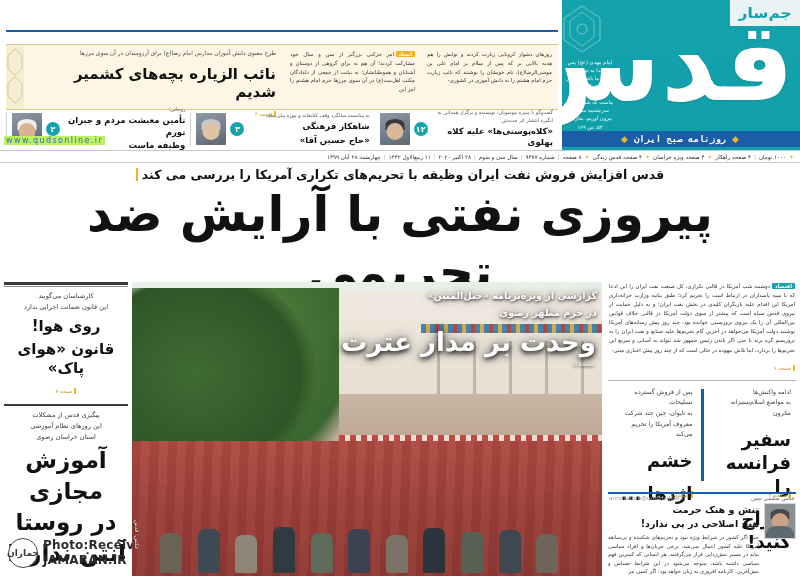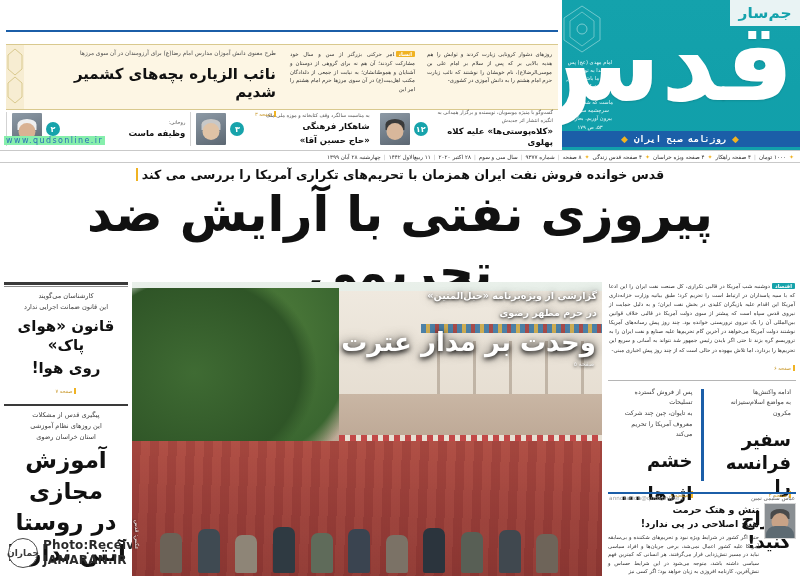--- a/index.html
+++ b/index.html
@@ -54,21 +54,21 @@
   .mast-bottombar{
     position:absolute;left:0;bottom:3px;width:240px;height:16px;
     background:#1b5ea8;
     display:flex;align-items:center;justify-content:center;gap:6px;
   }
   .mast-bottombar .bb-text{color:#fff;font-size:9px;letter-spacing:2px;font-weight:bold;font-family:Liberation Mono, monospace;}
   .mast-bottombar .bb-dot{color:#f0b323;font-size:9px;}
   .mast-url{
     position:absolute;left:4px;bottom:5px;
     color:#2d6fb5;font-size:8px;letter-spacing:1.4px;direction:ltr;
-    background:#86efac;padding:0 2px;
+    background:#bef264;padding:0 2px;
   }
 
   .topleft{position:absolute;left:0;top:0;width:562px;height:150px;background:#fff;}
 
   .rule-blue{position:absolute;left:6px;width:552px;height:2px;background:#1b5ea8;}
 
   .teaser-band{
     position:absolute;left:6px;top:44px;width:552px;height:64px;
     background:#fdf6e4;border-top:1px solid #d9c98e;border-bottom:1px solid #d9c98e;
     display:flex;flex-direction:row;align-items:stretch;
@@ -347,20 +347,21 @@
           <div class="brief-num">۳</div>
           <div class="brief-photo">
             <div class="hair" style="background:#c8c8c8"></div>
               <div class="face" style="background:#e0c3a6"></div>
           </div>
         </div>
 
         <div class="brief">
           <div class="brief-txt">
             <div class="brief-kicker">روحانی:</div>
+            <div class="brief-title">تأمین معیشت مردم و جبران تورم</div>
             <div class="brief-title">وظیفه ماست</div>
           </div>
           <div class="brief-num">۲</div>
           <div class="brief-photo">
             <div class="hair" style="background:#efefef"></div>
               <div class="face" style="background:#d9b293"></div>
           </div>
         </div>
       </div>
 
@@ -385,36 +386,36 @@
     <span>سال سی و سوم</span>
     <span class="sep">|</span>
     <span>۲۸ اکتبر ۲۰۲۰</span>
     <span class="sep">|</span>
     <span>۱۱ ربیع‌الاول ۱۴۴۲</span>
     <span class="sep">|</span>
     <span>چهارشنبه ۲۸ آبان ۱۳۹۹</span>
   </div>
 
   <div class="kicker-row">
-    <span class="kicker-txt">قدس خوانده فروش نفت ایران همزمان با تحریم‌های تکراری آمریکا را بررسی می کند</span>
+    <span class="kicker-txt">قدس افزایش فروش نفت ایران وظیفه با تحریم‌های تکراری آمریکا را بررسی می کند</span>
     <span class="kicker-bar"></span>
   </div>
   <div class="headline">پیروزی نفتی با آرایش ضد تحریمی</div>
 
   <div class="body">
 
     <div class="colL">
       <div class="rule-thick"></div>
       <div class="rule-thin"></div>
 
       <div class="L-item">
         <div class="L-kicker">کارشناسان می‌گویند</div>
         <div class="L-kicker">این قانون ضمانت اجرایی ندارد</div>
+        <div class="L-title">روی هوا!</div>
         <div class="L-title">قانون «هوای پاک»</div>
-        <div class="L-title">روی هوا!</div>
         <div class="pg-ref"><span class="bar"></span><span>صفحه ۷</span></div>
       </div>
 
       <div class="L-div"></div>
 
       <div class="L-item">
         <div class="L-kicker">پیگیری قدس از مشکلات</div>
         <div class="L-kicker">این روزهای نظام آموزشی</div>
         <div class="L-kicker">استان خراسان رضوی</div>
         <div class="L-title big">آموزش</div>

